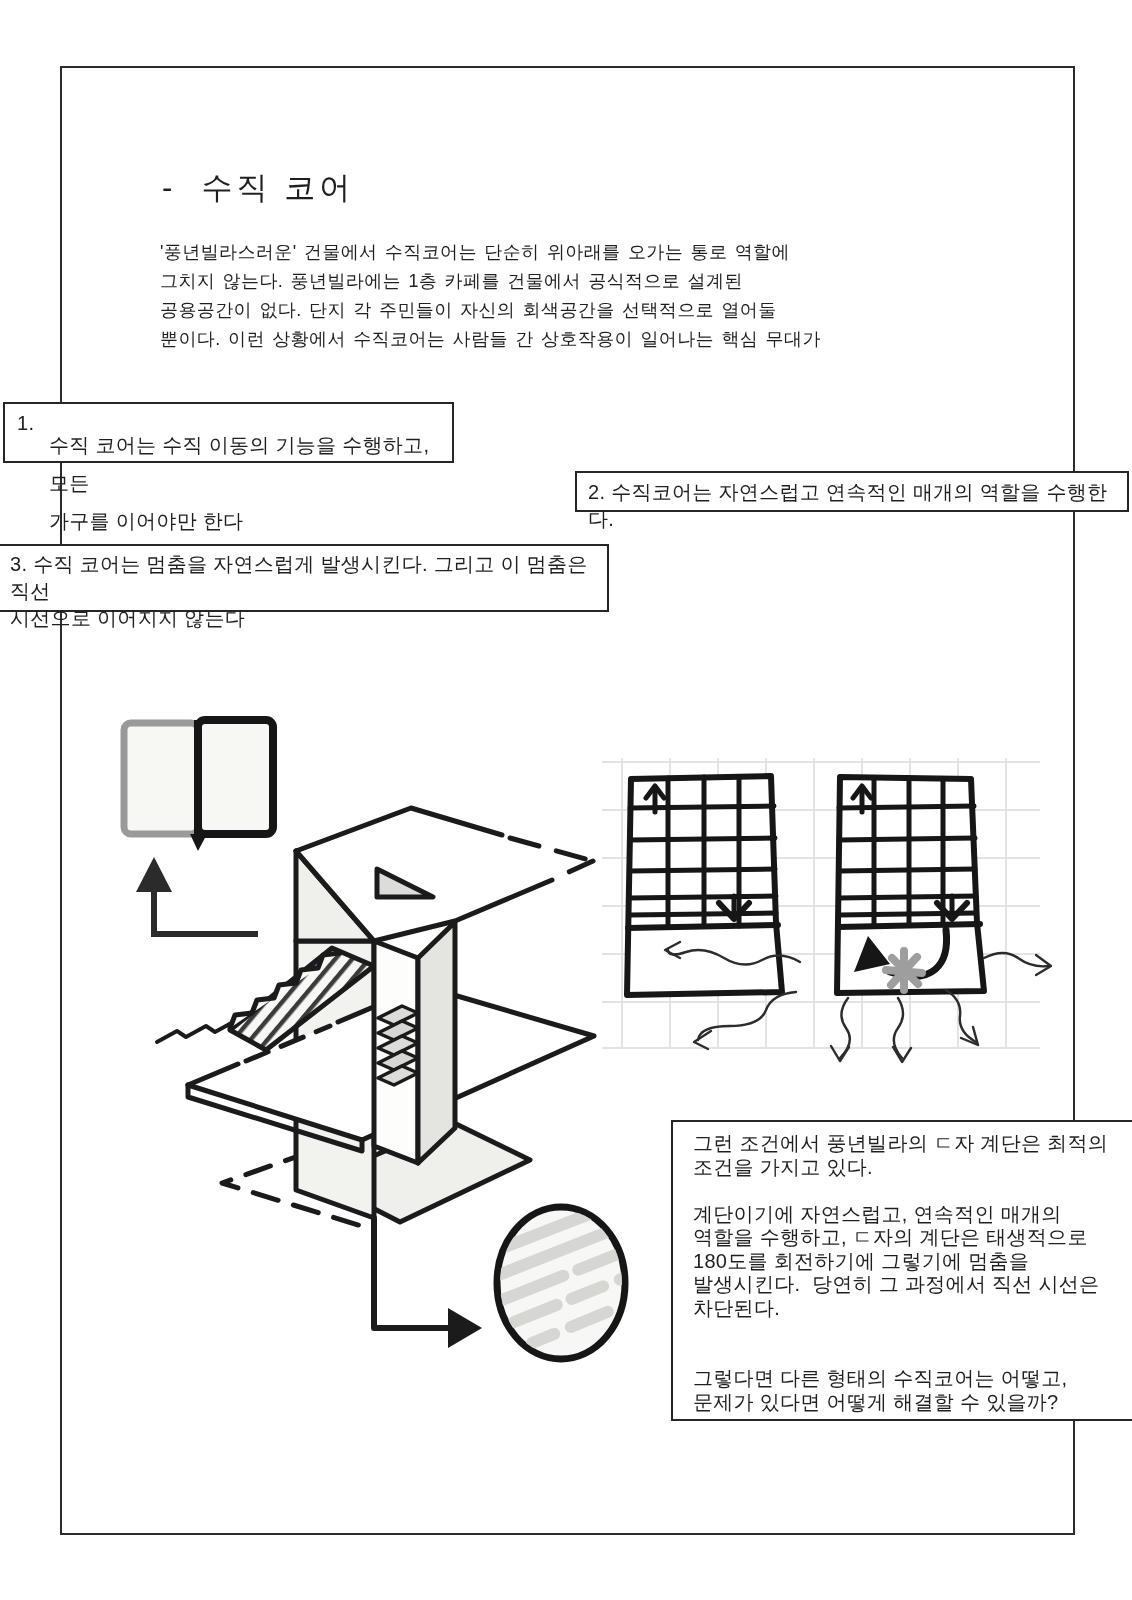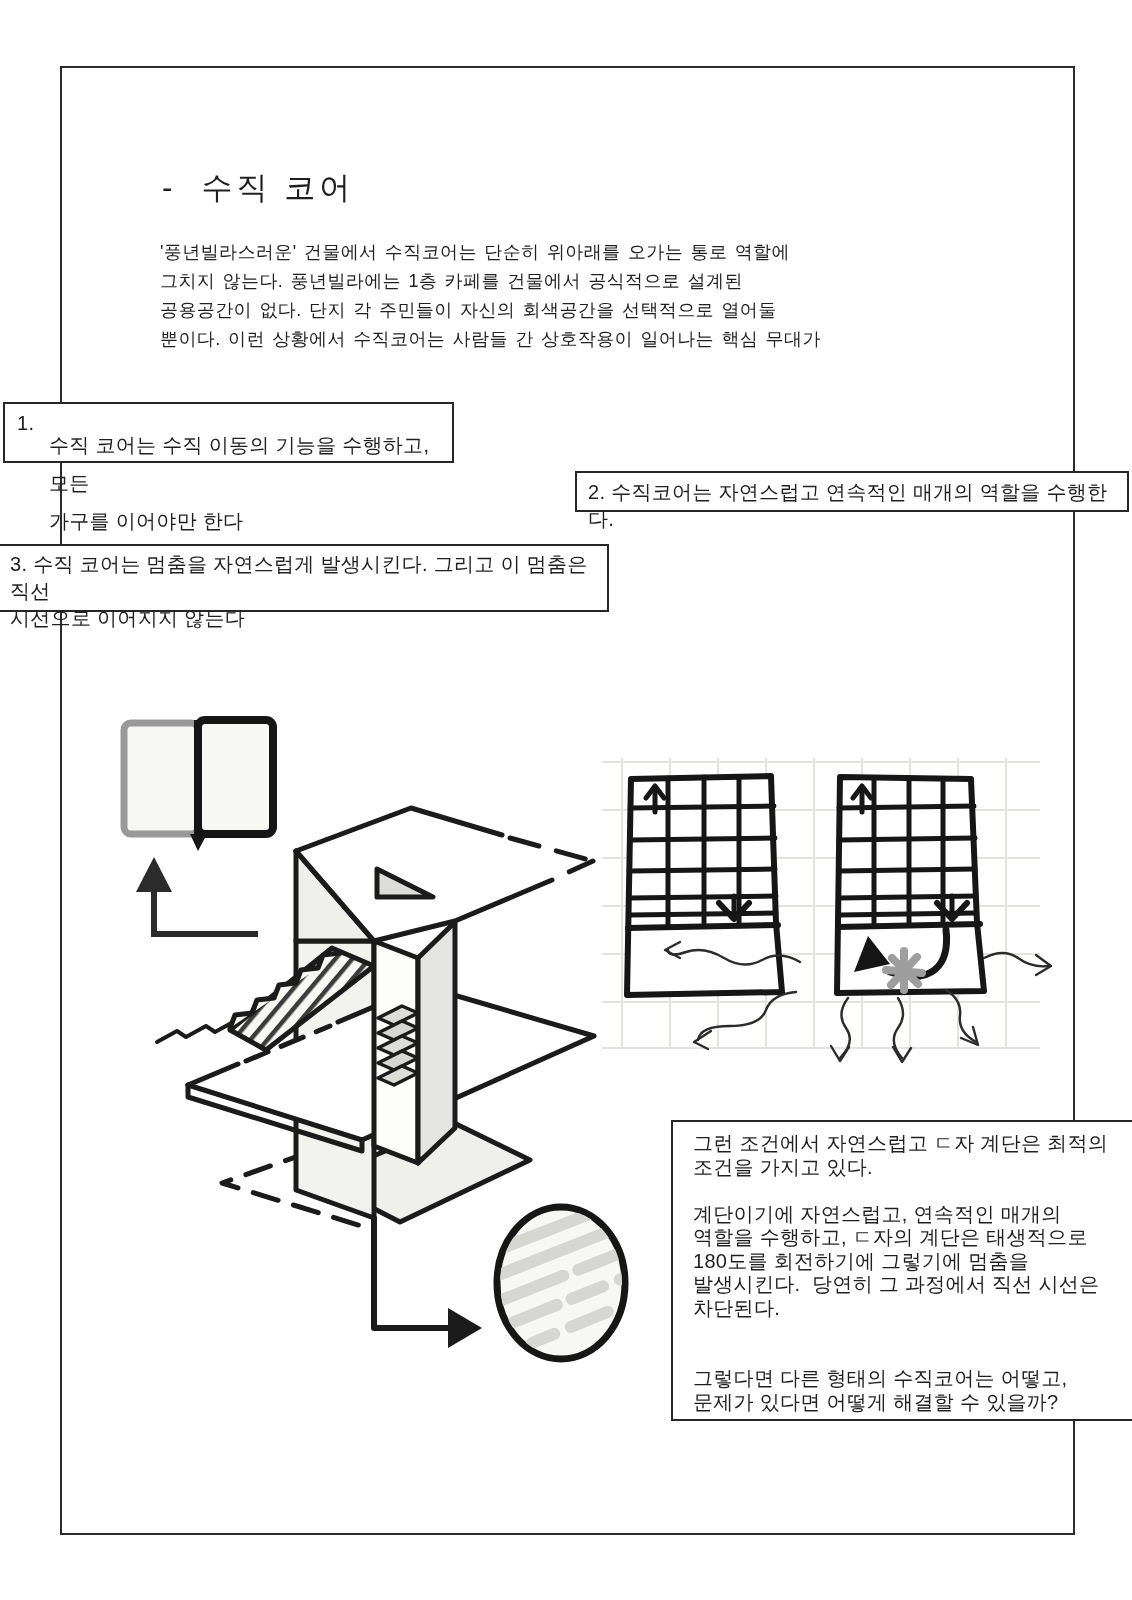--- a/index.html
+++ b/index.html
@@ -229,21 +229,21 @@
 
   <div id="cond3" class="abs cond-box">
     <div class="body">
       <div class="pre">3. 수직 코어는 멈춤을 자연스럽게 발생시킨다. 그리고 이 멈춤은 직선</div>
       <div class="pre">시선으로 이어지지 않는다</div>
     </div>
   </div>
 
   <div id="conclusion" class="abs">
     <div class="inner">
-      <div class="cl-line">그런 조건에서 자연스럽고 ㄷ자 계단은 최적의</div>
+      <div class="cl-line">그런 조건에서 풍년빌라의 ㄷ자 계단은 최적의</div>
       <div class="cl-line">조건을 가지고 있다.</div>
       <div class="cl-line"></div>
       <div class="cl-line">계단이기에 자연스럽고, 연속적인 매개의</div>
       <div class="cl-line">역할을 수행하고, ㄷ자의 계단은 태생적으로</div>
       <div class="cl-line">180도를 회전하기에 그렇기에 멈춤을</div>
       <div class="cl-line">발생시킨다.  당연히 그 과정에서 직선 시선은</div>
       <div class="cl-line">차단된다.</div>
       <div class="cl-line"></div>
       <div class="cl-line"></div>
       <div class="cl-line">그렇다면 다른 형태의 수직코어는 어떻고,</div>

